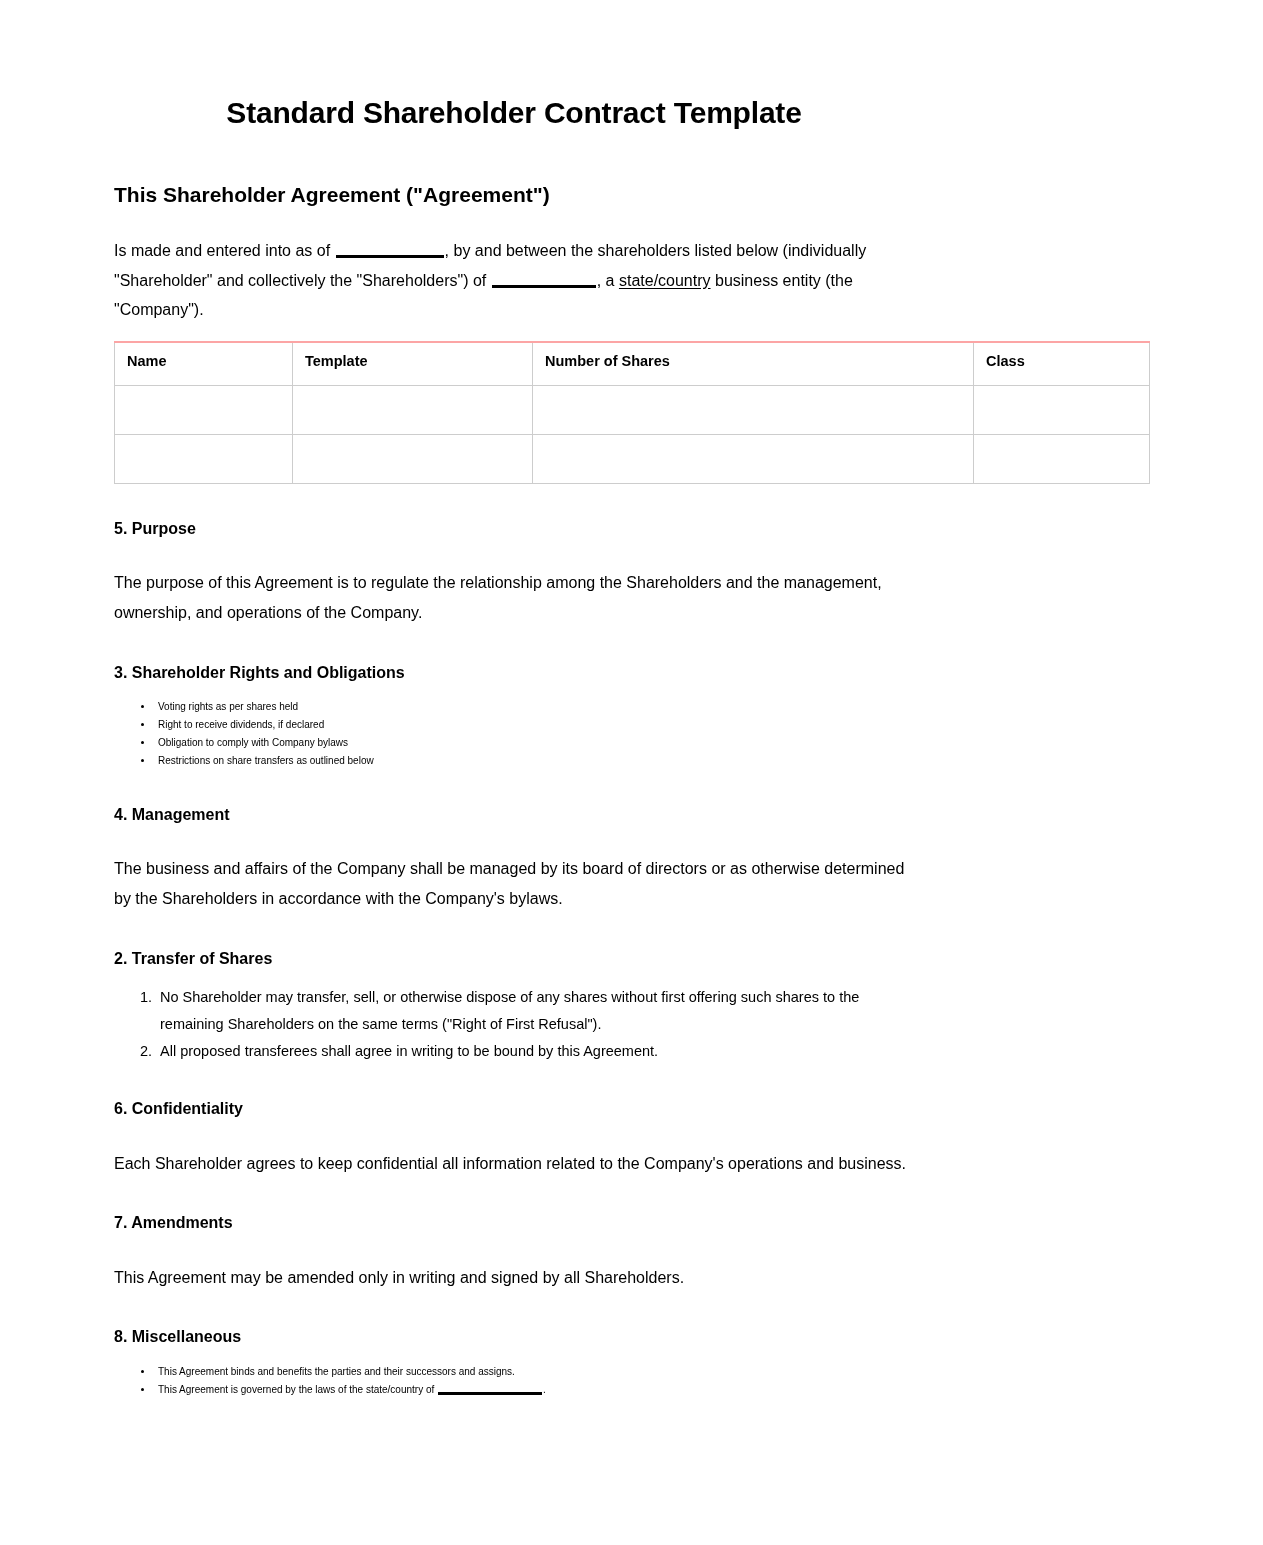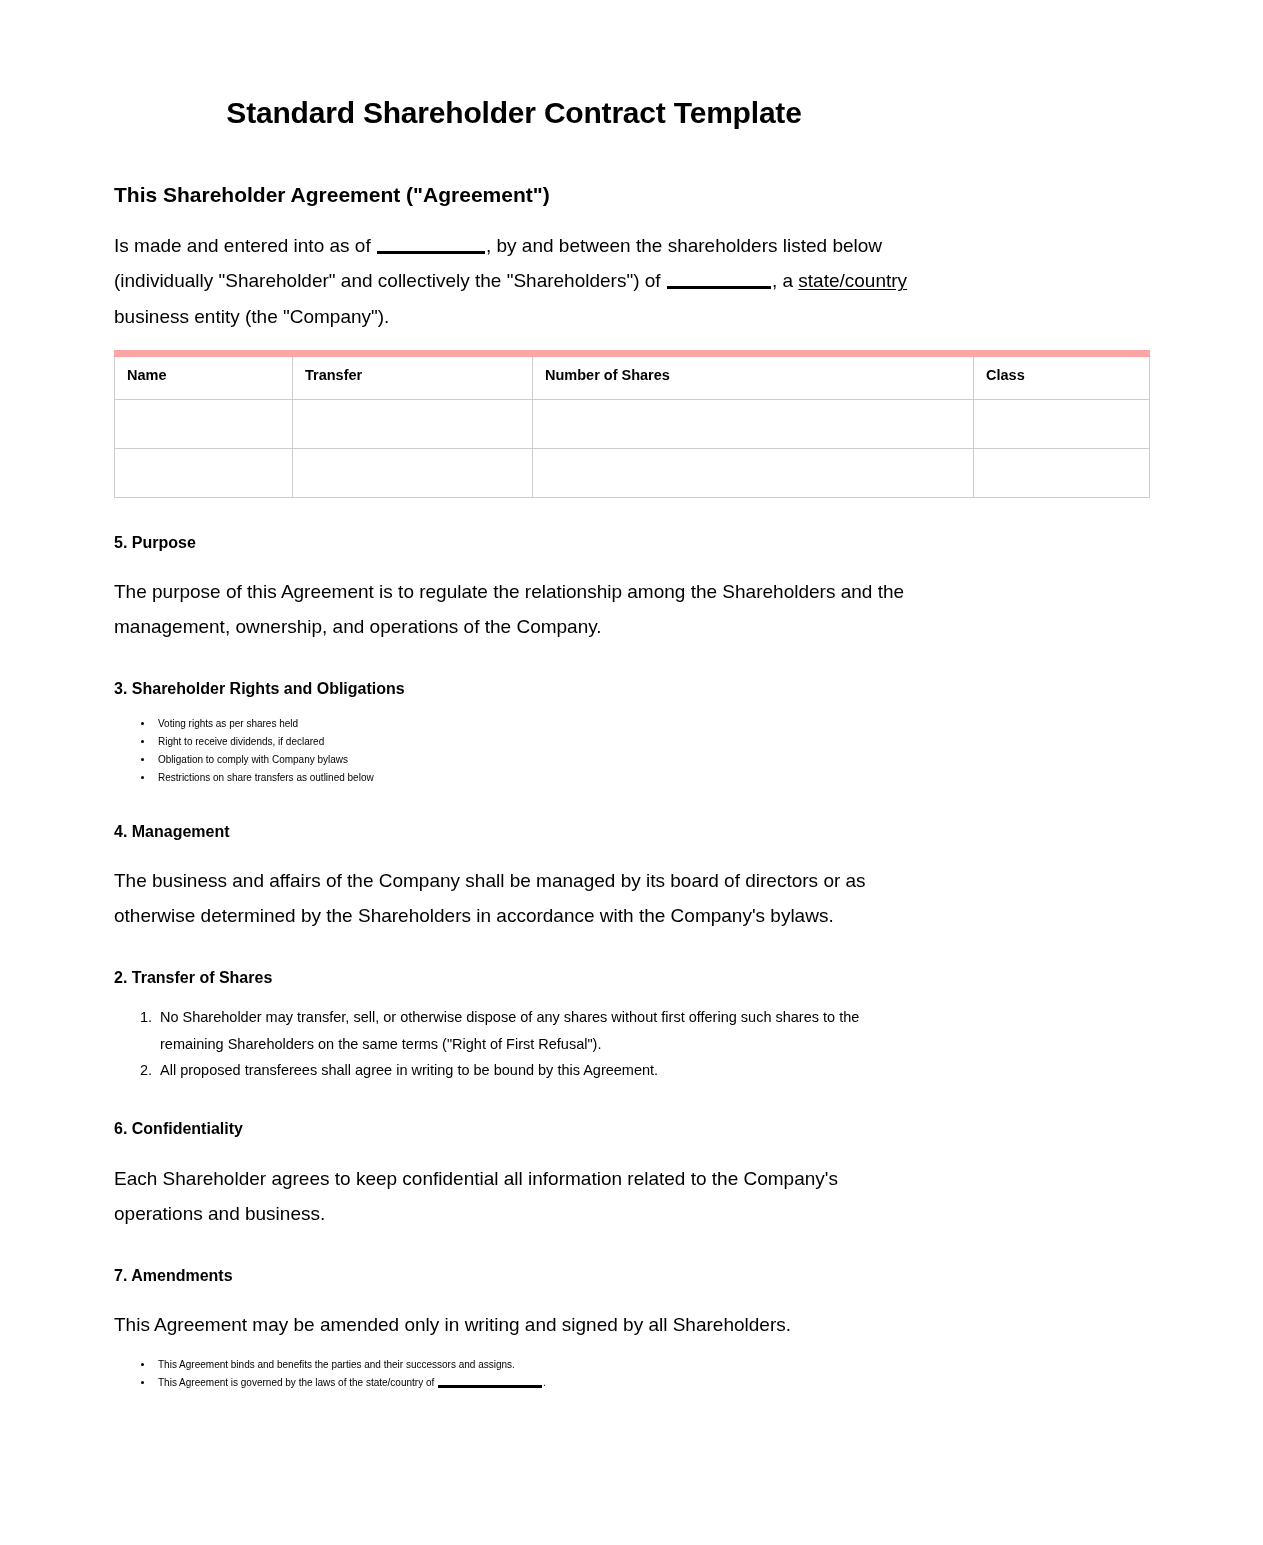--- a/index.html
+++ b/index.html
@@ -35,23 +35,23 @@
     margin-left: 114px;
     margin-right: 114px;
   }
   h2.agreement-heading {
     font-size: 21px;
     font-weight: bold;
     margin: 50px 0 0 0;
     line-height: 1.3;
   }
   p.body-text {
-    font-size: 19px;
+    font-size: 16px;
     line-height: 1.85;
-    margin: 20px 0 0 0;
+    margin: 28px 0 0 0;
     text-align: left;
   }
   h3.section-heading {
     font-size: 16px;
     font-weight: bold;
     margin: 34px 0 0 0;
     line-height: 1.4;
   }
   .blank-line {
     display: inline-block;
@@ -81,21 +81,21 @@
   table.shareholder-table td {
     border: 1px solid #cdcdcd;
     padding: 10px 12px;
     text-align: left;
     vertical-align: top;
     font-size: 14.5px;
     height: 20px;
   }
   table.shareholder-table thead th {
     font-weight: bold;
-    border-top: 7px solid #fca5a5;
+    border-top: 2px solid #fca5a5;
     height: 22px;
   }
   table.shareholder-table tbody td {
     height: 28px;
   }
   table.shareholder-table col.c-name { width: 178px; }
   table.shareholder-table col.c-address { width: 240px; }
   table.shareholder-table col.c-shares { width: 441px; }
   table.shareholder-table col.c-class { width: 176px; }
   ul.doc-list {
@@ -138,21 +138,21 @@
     <table class="shareholder-table">
       <colgroup>
         <col class="c-name">
         <col class="c-address">
         <col class="c-shares">
         <col class="c-class">
       </colgroup>
       <thead>
         <tr>
           <th>Name</th>
-          <th>Transfer</th>
+          <th>Template</th>
           <th>Number of Shares</th>
           <th>Class</th>
         </tr>
       </thead>
       <tbody>
         <tr>
           <td></td>
           <td></td>
           <td></td>
           <td></td>
@@ -185,19 +185,20 @@
       <li>No Shareholder may transfer, sell, or otherwise dispose of any shares without first offering such shares to the remaining Shareholders on the same terms ("Right of First Refusal").</li>
       <li>All proposed transferees shall agree in writing to be bound by this Agreement.</li>
     </ol>
 
     <h3 class="section-heading">6. Confidentiality</h3>
     <p class="body-text">Each Shareholder agrees to keep confidential all information related to the Company's operations and business.</p>
 
     <h3 class="section-heading">7. Amendments</h3>
     <p class="body-text">This Agreement may be amended only in writing and signed by all Shareholders.</p>
 
+    <h3 class="section-heading">8. Miscellaneous</h3>
     <ul class="doc-list">
       <li>This Agreement binds and benefits the parties and their successors and assigns.</li>
       <li><span>This Agreement is governed by the laws of the state/country of </span><span class="blank-line-sm"></span><span>.</span></li>
     </ul>
 
   </div>
 </div>
 
 </body></html>

